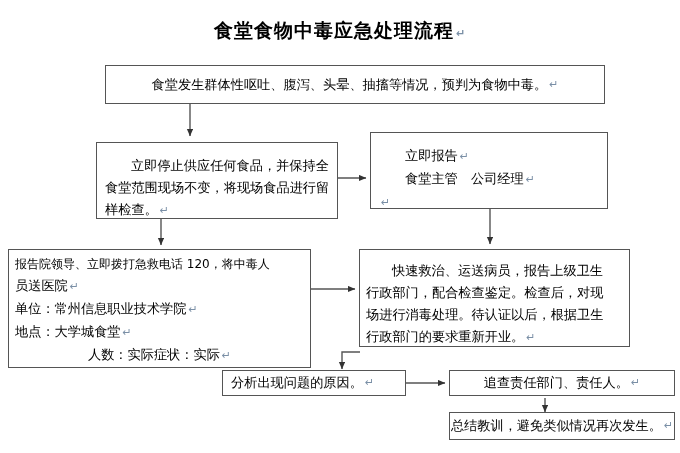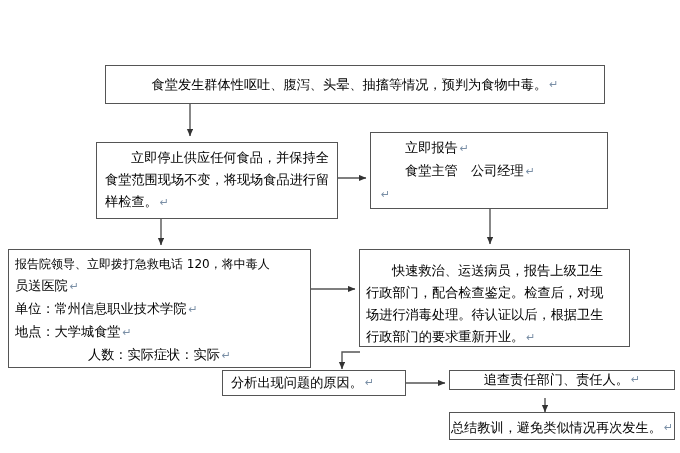--- a/index.html
+++ b/index.html
@@ -32,21 +32,21 @@
     color: #000;
   }
   .node {
     position: absolute;
     box-sizing: border-box;
     border: 1px solid #555555;
     background: #ffffff;
     font-size: 13.2px;
     line-height: 22px;
     color: #000;
-    padding: 4px 8px;
+    padding: 12px 8px;
   }
   .node .ln { white-space: nowrap; }
   .node.center-text { text-align: center; }
   .indent { padding-left: 26px; }
   .pilcrow {
     color: #7a8fa6;
     font-size: 11px;
     vertical-align: baseline;
     margin-left: 2px;
   }
@@ -56,20 +56,23 @@
     left: 0; top: 0;
     width: 680px; height: 453px;
     pointer-events: none;
   }
 </style>
 </head>
 <body>
 
 <div id="flow-root">
 
+  <div class="title">
+    <span>食堂食物中毒应急处理流程</span><span class="pilcrow">↵</span>
+  </div>
 
   <svg class="connectors" viewBox="0 0 680 453">
     <defs>
       <marker id="ah" markerWidth="9" markerHeight="9" refX="7.2" refY="3.2" orient="auto" markerUnits="userSpaceOnUse">
         <path d="M0,0 L7.5,3.2 L0,6.4 z" fill="#333333"></path>
       </marker>
     </defs>
 
     <path d="M190,104 L190,136" stroke="#555555" stroke-width="1.4" fill="none" marker-end="url(#ah)"></path>
 
@@ -126,18 +129,18 @@
   <div class="node center-text" style="left:222px; top:370px; width:184px; height:26px; display:flex; align-items:center; justify-content:flex-start;">
     <span class="ln">分析出现问题的原因。</span>
       <span class="pilcrow">↵</span>
   </div>
 
   <div class="node center-text" style="left:449px; top:370px; width:226px; height:20px; display:flex; align-items:center; justify-content:center;">
     <span class="ln">追查责任部门、责任人。</span>
       <span class="pilcrow">↵</span>
   </div>
 
-  <div class="node center-text" style="left:449px; top:412px; width:226px; height:28px; display:flex; justify-content:center;">
+  <div class="node center-text" style="left:449px; top:412px; width:226px; height:28px; display:flex; align-items:center; justify-content:center;">
     <span class="ln">总结教训，避免类似情况再次发生。</span>
       <span class="pilcrow">↵</span>
   </div>
 
 </div>
 
 </body></html>

